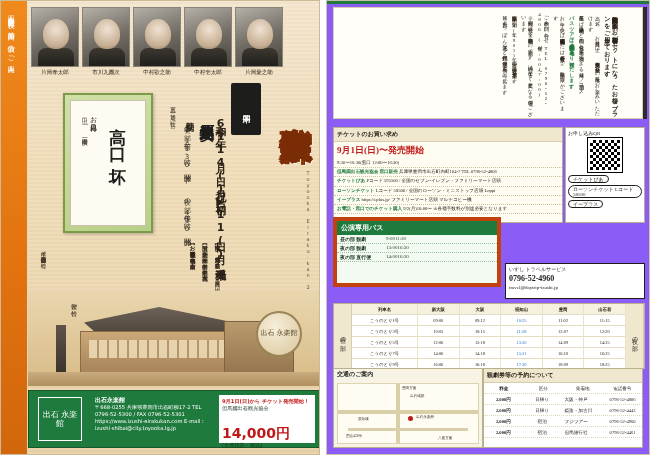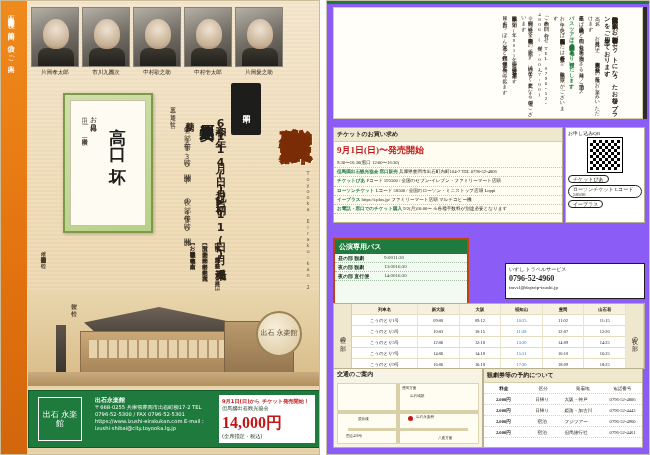--- a/index.html
+++ b/index.html
@@ -244,21 +244,21 @@
     flex:1; color:#fff; font-size:5.2px; line-height:1.35; padding:5px 4px;
     font-family:"DejaVu Sans", sans-serif;
   }
   .foot .info b{ font-size:6px; }
   .foot .tickets{
     width:96px; background:#fff; margin:4px; padding:3px;
     font-size:5.2px; color:#16351f; line-height:1.3;
     font-family:"DejaVu Sans", sans-serif; position:relative;
   }
   .foot .tickets .big{
-    display:block; font-size:16px; font-weight:bold; color:#c01818; margin-top:1px;font-family:Liberation Serif, serif;
+    display:block; font-size:14px; font-weight:bold; color:#c01818; margin-top:12px;
   }
   .foot .tickets .red{ color:#c01818; font-weight:bold; }
 
   
   .leaflet{
     position:absolute; left:326px; top:0; width:324px; height:455px;
     background:#8b5cf6; border:1px solid #c9c2a8; overflow:hidden;
     font-family:Liberation Serif, serif;
   }
   .leaflet .topstripe{
@@ -316,22 +316,22 @@
     background-blend-mode: difference;
     border:2px solid #fff; outline:1px solid #000; margin:2px auto;
   }
   .pill{
     display:inline-block; border:1px solid #1d1d1b; border-radius:7px;
     padding:0 4px; font-size:5px; margin:1px 0;
   }
 
   
   .bussec{
-    position:absolute; left:6px; top:237px; width:136px; height:70px;
-    border:2px solid #c2410c; background:#f3faf2;
+    position:absolute; left:6px; top:216px; width:168px; height:70px;
+    border:4px solid #c2410c; background:#f3faf2;
   }
   .bussec .bh{
     background:#1f7a3d; color:#fff; font-size:7px; font-weight:bold; padding:2px 4px;
   }
   .bussec .br{
     display:flex; font-size:5px; border-bottom:1px dotted #9fc1a4; padding:1px 3px;
     color:#1d3a24;
   }
   .bussec .br span:first-child{ width:46px; font-weight:bold; }
   .bussec .price{

